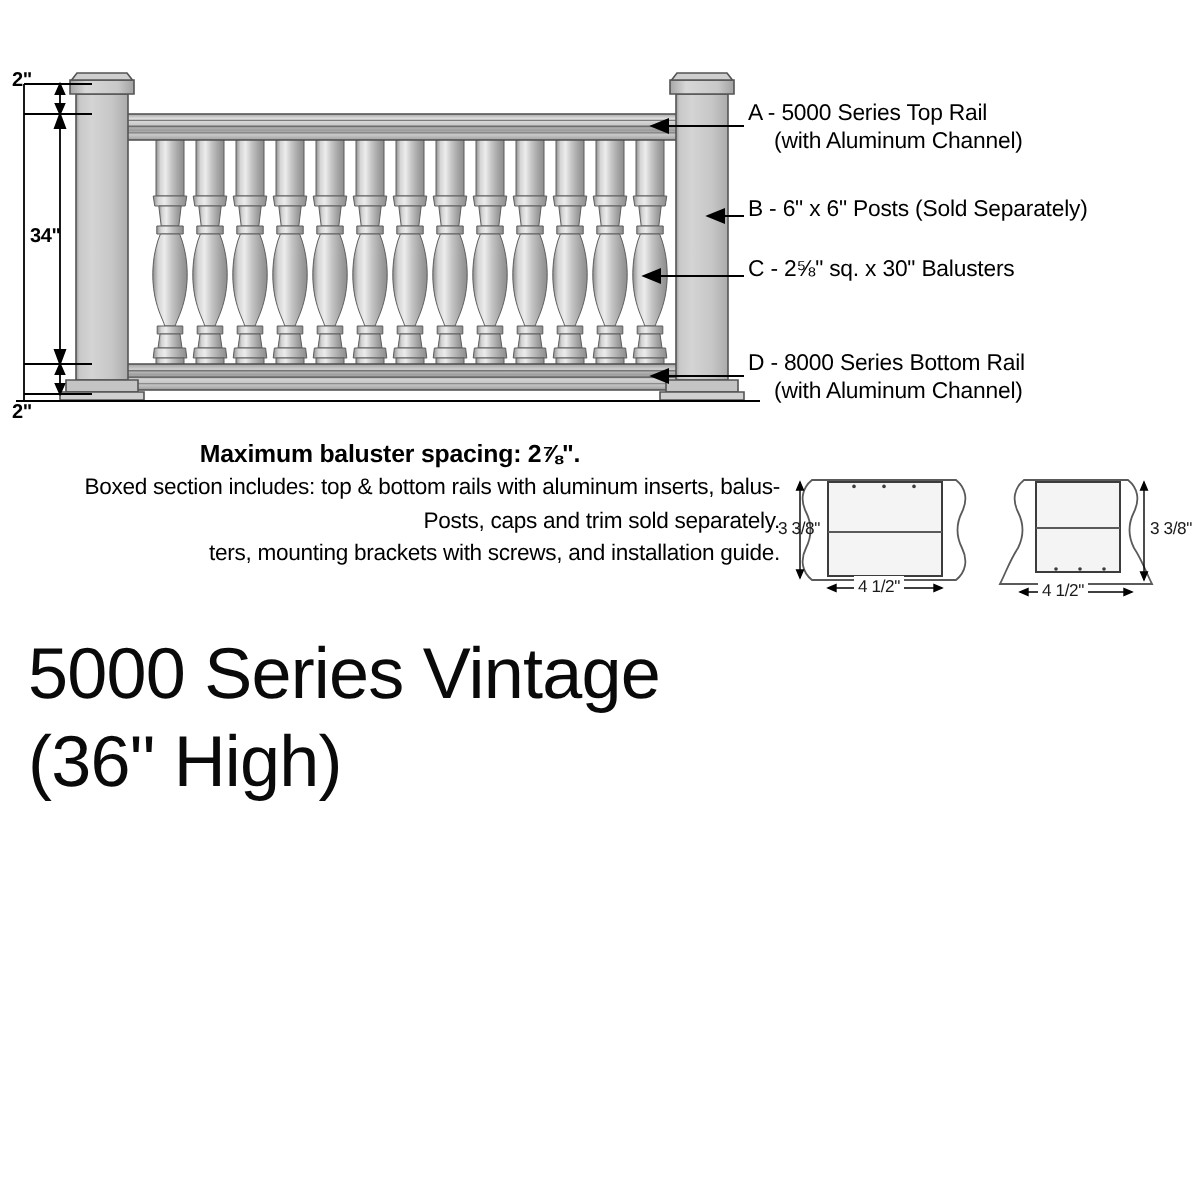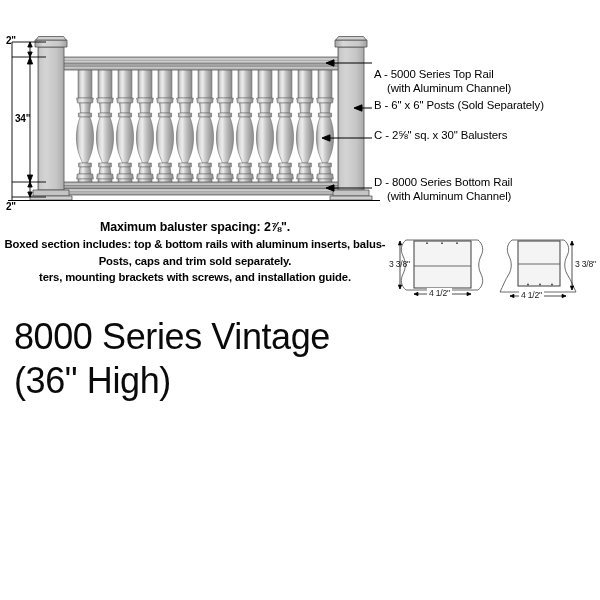--- a/index.html
+++ b/index.html
@@ -13,21 +13,21 @@
   }
   #stage{position:absolute;left:0;top:0;width:600px;height:600px;}
   svg.layer{position:absolute;left:0;top:0;width:600px;height:600px;overflow:visible;}
 
   .legend{position:absolute;left:374px;top:46px;width:226px;}
   .legend-row{position:absolute;font-size:11.4px;line-height:13.6px;white-space:nowrap;letter-spacing:-0.1px;}
   .legend-row .l2{display:block;padding-left:13px;}
 
   .blurb{position:absolute;left:0;top:218px;width:390px;text-align:center;}
   .blurb .hd{font-size:12.4px;font-weight:bold;line-height:18px;letter-spacing:-0.1px;}
-  .blurb .bd{font-size:11.3px;font-weight:bold;line-height:16.5px;letter-spacing:-0.15px;}
+  .blurb .bd{font-size:11.3px;font-weight:normal;line-height:16.5px;letter-spacing:-0.15px;text-align:right;}
 
   .title{position:absolute;left:14px;top:315px;width:520px;
          font-size:36px;line-height:44px;letter-spacing:-0.4px;color:#0a0a0a;}
 
   .dimlbl{position:absolute;font-size:10px;font-weight:bold;letter-spacing:-0.2px;}
   .xlbl{position:absolute;font-size:8.6px;letter-spacing:-0.2px;color:#1a1a1a;}
 </style>
 </head>
 <body>
 
@@ -210,21 +210,21 @@
       <line x1="372" y1="188" x2="330" y2="188"></line>
       <path d="M326,188 l8,-3.2 l0,6.4 Z"></path>
     </g>
   </svg>
 
   <div class="dimlbl" style="left:6px;  top:35px;">2"</div>
   <div class="dimlbl" style="left:15px; top:113px;">34"</div>
   <div class="dimlbl" style="left:6px;  top:201px;">2"</div>
 
   <div class="legend">
-    <div class="legend-row" style="top:22px;">
+    <div class="legend-row" style="top:5px;">
       <span>A - 5000 Series Top Rail</span>
       <span class="l2">(with Aluminum Channel)</span>
     </div>
     <div class="legend-row" style="top:53px;">
       <span>B - 6" x 6" Posts (Sold Separately)</span>
     </div>
     <div class="legend-row" style="top:83px;">
       <span>C - 2⅝" sq. x 30" Balusters</span>
     </div>
     <div class="legend-row" style="top:130px;">
@@ -294,17 +294,17 @@
       <path d="M566,296 l-4,-1.7 l0,3.4 Z"></path>
     </g>
   </svg>
 
   <div class="xlbl" style="left:389px; top:259px;">3 3/8"</div>
   <div class="xlbl" style="left:427px; top:288px; background:#fff; padding:0 2px;">4 1/2"</div>
   <div class="xlbl" style="left:575px; top:259px;">3 3/8"</div>
   <div class="xlbl" style="left:519px; top:290px; background:#fff; padding:0 2px;">4 1/2"</div>
 
   <div class="title">
-    <div>8000 Series Vintage</div>
+    <div>5000 Series Vintage</div>
     <div>(36" High)</div>
   </div>
 
 </div>
 
 </body></html>

